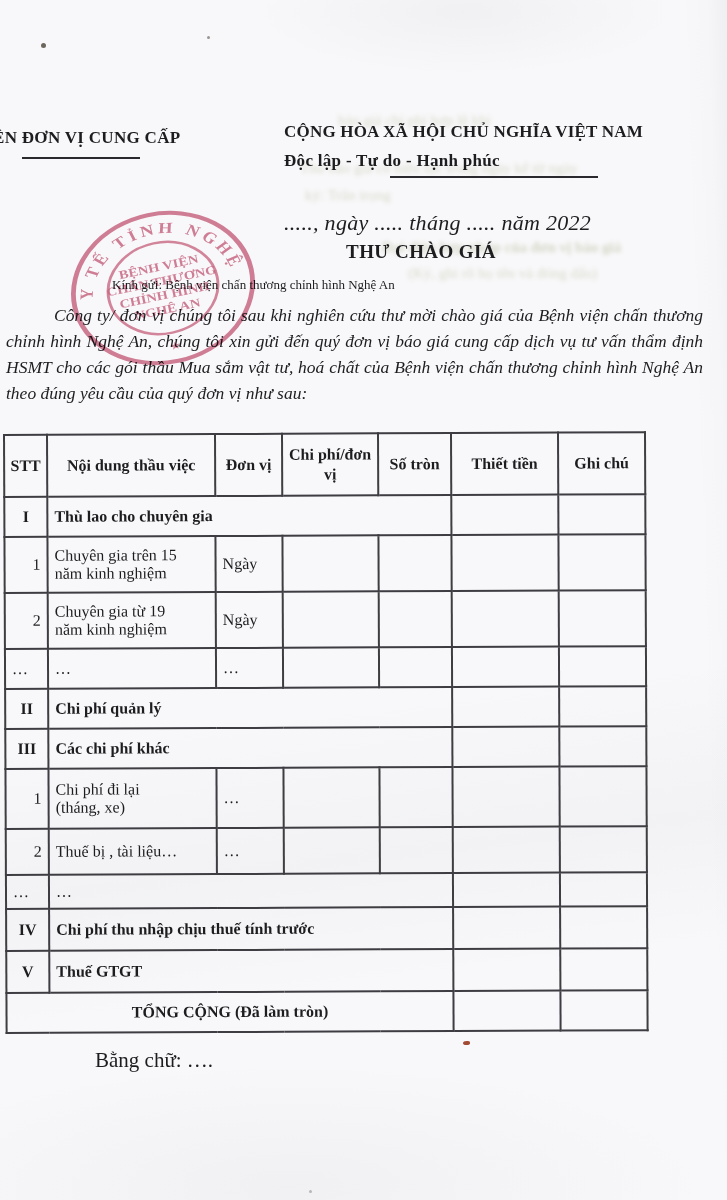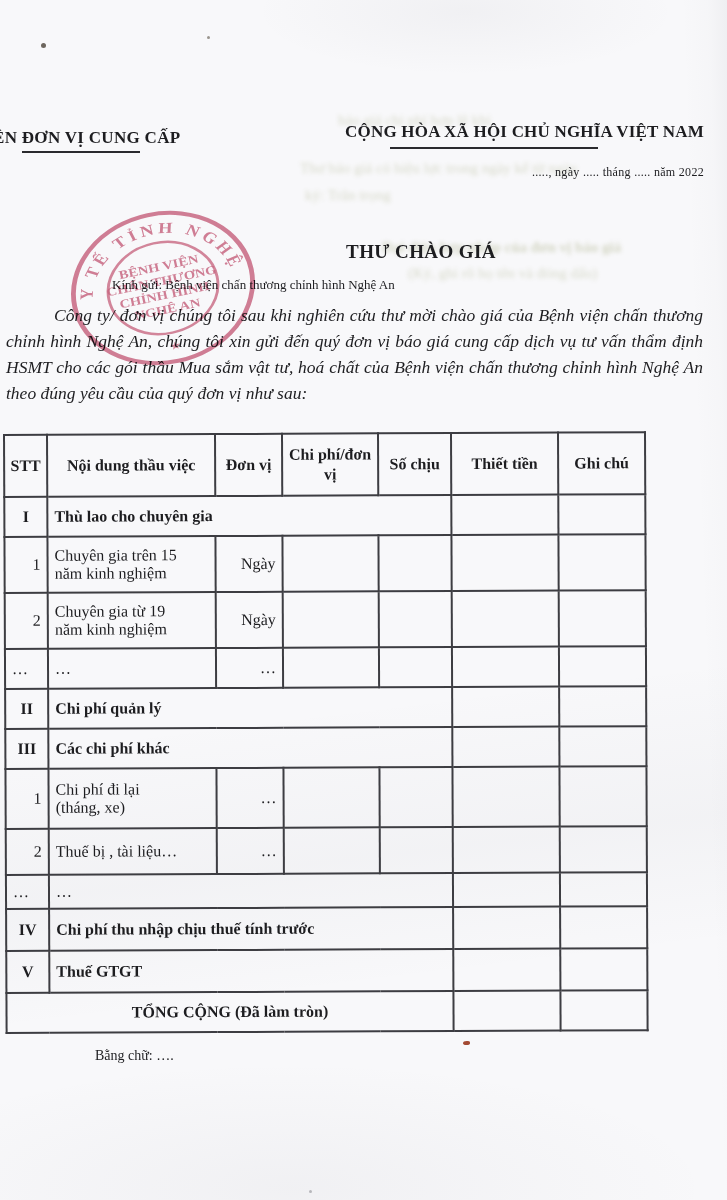--- a/index.html
+++ b/index.html
@@ -10,53 +10,53 @@
       linear-gradient(173deg, rgba(0,0,0,0) 58%, rgba(80,85,100,.035) 70%, rgba(0,0,0,0) 80%),
       radial-gradient(ellipse 600px 180px at 40% 99%, rgba(100,100,115,.05), rgba(0,0,0,0) 70%),
       radial-gradient(ellipse 300px 90px at 64% 1%, rgba(100,100,115,.05), rgba(0,0,0,0) 70%),
       #f8f8fa;
     font-family:"Liberation Serif","DejaVu Serif",serif;
     color:#1d1d20;
   }
   .abs{position:absolute;}
   
   .supplier{top:128px;left:-7px;font-size:17px;font-weight:bold;letter-spacing:.3px;white-space:nowrap;z-index:2;}
-  .supplier .ul{border-bottom:2px solid #2a2a2e;padding-bottom:4px;}
-  .gov{top:122px;left:284px;width:420px;text-align:right;z-index:2;}
+  .supplier .ul{border-bottom:2px solid #2a2a2e;padding-bottom:10px;}
+  .gov{top:122px;left:284px;width:420px;text-align:left;z-index:2;}
   .gov-title{font-size:17px;font-weight:bold;white-space:nowrap;letter-spacing:.2px;}
   .gov-motto{font-size:17px;font-weight:bold;margin-top:9px;letter-spacing:.3px;}
   .gov-rule{width:208px;height:0;border-bottom:2px solid #2a2a2e;margin:5px auto 0 auto;}
-  .gov-date{font-size:12px;margin-top:16px;letter-spacing:.3px;}
+  .gov-date{font-size:22px;font-style:italic;margin-top:32px;letter-spacing:.3px;}
   .doc-title{top:241px;left:106px;width:630px;text-align:center;font-size:19px;font-weight:bold;letter-spacing:.4px;z-index:2;}
   .salutation{top:277px;left:112px;font-size:13px;z-index:2;}
   .body-par{top:302px;left:6px;width:697px;font-size:17.5px;line-height:26px;text-align:justify;text-indent:48px;z-index:2;font-style:italic;}
   
   .stamp{top:208px;left:66px;width:194px;height:160px;transform:rotate(-12deg);
          mix-blend-mode:multiply;opacity:.88;z-index:3;pointer-events:none;}
   
   .bleed{color:#8a9158;filter:blur(2px);opacity:.30;font-size:15px;white-space:nowrap;z-index:1;}
   .bleed.b{font-weight:bold;opacity:.34;}
   
   .tbl-wrap{top:434px;left:3px;z-index:2;transform:rotate(-.25deg);transform-origin:0 0;}
   table.quote{border-collapse:collapse;table-layout:fixed;width:641px;background:transparent;}
   table.quote th,table.quote td{border:2px solid #3d3d42;font-size:16px;vertical-align:middle;padding:4px 6px;}
   table.quote th{font-weight:bold;text-align:center;padding:10px 3px;line-height:1.25;}
   th.nowrap{white-space:nowrap;padding:10px 1px;}
   col.c0{width:43px;}col.c1{width:168px;}col.c2{width:67px;}col.c3{width:96px;}
   col.c4{width:73px;}col.c5{width:107px;}col.c6{width:87px;}
   td.content{white-space:pre-line;text-align:left;}
-  td.unit{text-align:right;}
+  td.unit{text-align:left;}
   .b{font-weight:bold;}
   td.stt-rom{text-align:center;}
   td.stt-num{text-align:right;padding-right:8px;}
   td.stt-dots{text-align:left;padding-left:6px;}
   td.total-cell{text-align:center;font-size:17px;}
   tr.h40{height:40px;}tr.h56{height:56px;}tr.h34{height:34px;}tr.h42{height:42px;}tr.h46{height:46px;}tr.h60{height:60px;}
   
-  .in-words{top:1048px;left:95px;font-size:14px;z-index:2;}
+  .in-words{top:1048px;left:95px;font-size:21px;z-index:2;}
   
   .speck{border-radius:50%;z-index:4;}
   .speck.s1{top:43px;left:41px;width:5px;height:5px;background:#6d665e;}
   .speck.s2{top:36px;left:207px;width:3px;height:3px;background:#9a958e;}
   .speck.s3{top:1041px;left:463px;width:7px;height:4px;background:#a34a33;border-radius:60% 40% 50% 50%;}
   .speck.s4{top:1190px;left:309px;width:3px;height:3px;background:#b7b7bb;}
 </style>
 </head>
 <body>
 
@@ -67,20 +67,21 @@
   <div class="abs bleed" style="top:187px;left:305px;">ký: Trân trọng</div>
   <div class="abs bleed b" style="top:239px;left:382px;">Đại diện hợp pháp của đơn vị báo giá</div>
   <div class="abs bleed" style="top:265px;left:408px;">(Ký, ghi rõ họ tên và đóng dấu)</div>
 
   <div class="abs supplier">
     <span>ÊN </span><span class="ul">ĐƠN VỊ CUNG</span><span> CẤP</span>
   </div>
 
   <div class="abs gov">
     <div class="gov-title">CỘNG HÒA XÃ HỘI CHỦ NGHĨA VIỆT NAM</div>
+    <div class="gov-motto">Độc lập - Tự do - Hạnh phúc</div>
     <div class="gov-rule"></div>
     <div class="gov-date">....., ngày ..... tháng ..... năm 2022</div>
   </div>
 
   <div class="abs doc-title">THƯ CHÀO GIÁ</div>
   <div class="abs salutation">Kính gửi: Bệnh viện chấn thương chỉnh hình Nghệ An</div>
 
   <div class="abs body-par">Công ty/ đơn vị chúng tôi sau khi nghiên cứu thư mời chào giá của Bệnh viện chấn thương chỉnh hình Nghệ An, chúng tôi xin gửi đến quý đơn vị báo giá cung cấp dịch vụ tư vấn thẩm định HSMT cho các gói thầu Mua sắm vật tư, hoá chất của Bệnh viện chấn thương chỉnh hình Nghệ An theo đúng yêu cầu của quý đơn vị như sau:</div>
 
   <div class="abs stamp">
@@ -111,21 +112,21 @@
           <col class="c4">
           <col class="c5">
           <col class="c6">
       </colgroup>
       <thead>
         <tr>
           <th>STT</th>
           <th>Nội dung thầu việc</th>
           <th>Đơn vị</th>
           <th>Chi phí/đơn vị</th>
-          <th class="nowrap">Số chịu</th>
+          <th class="nowrap">Số tròn</th>
           <th>Thiết tiền</th>
           <th>Ghi chú</th>
         </tr>
       </thead>
       <tbody>
         <tr class="h40">
           <td class="stt-rom b">I</td>
           <td class="content b" colspan="4">Thù lao cho chuyên gia</td>
           <td></td>
           <td></td>

